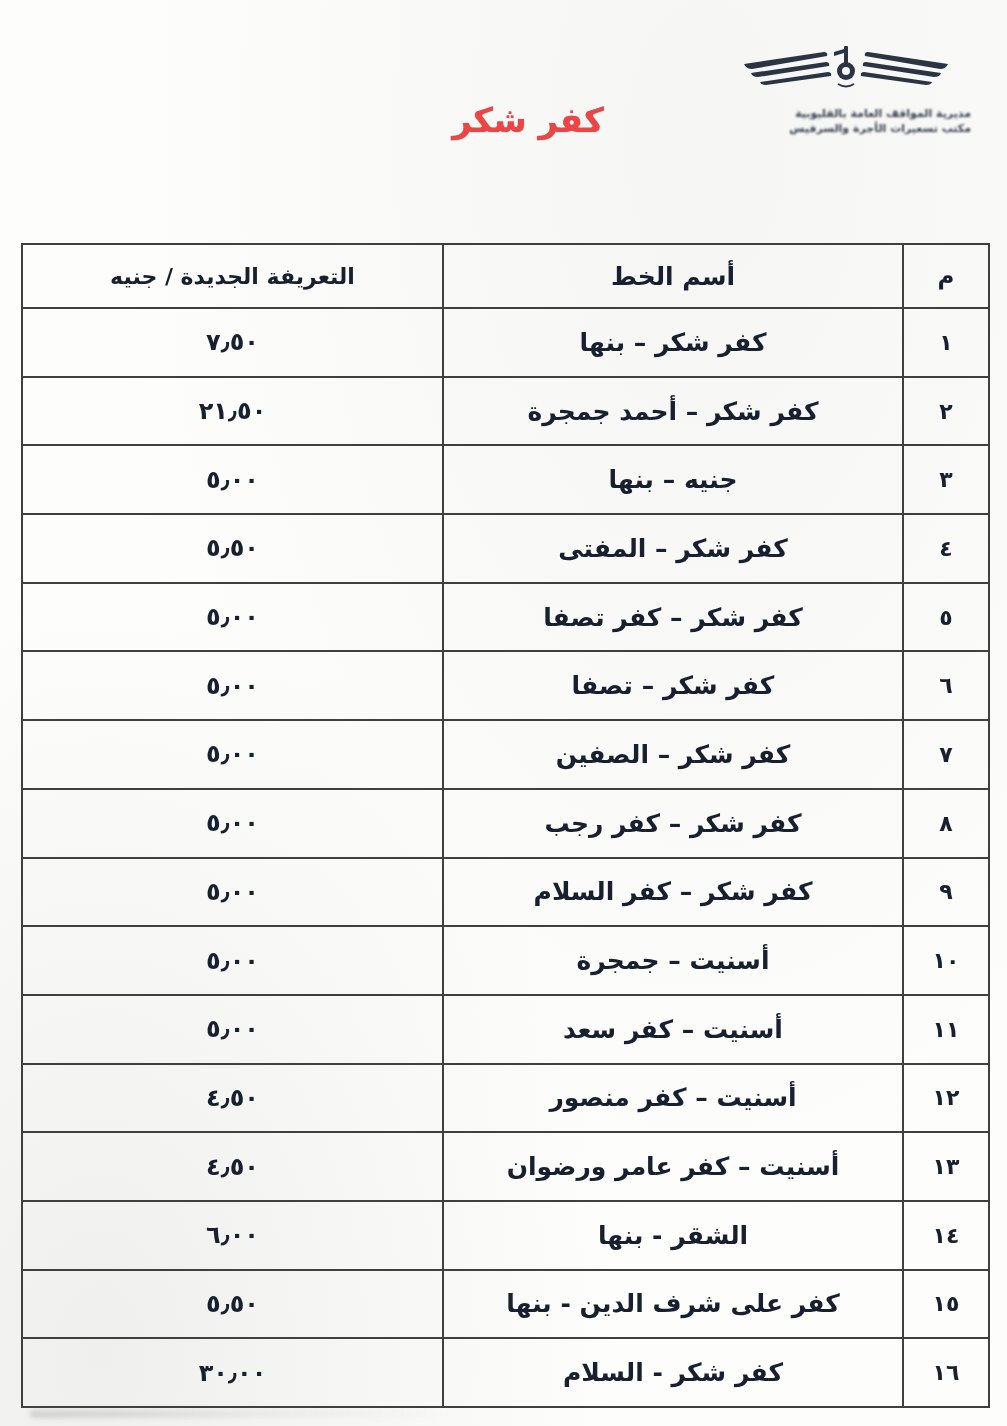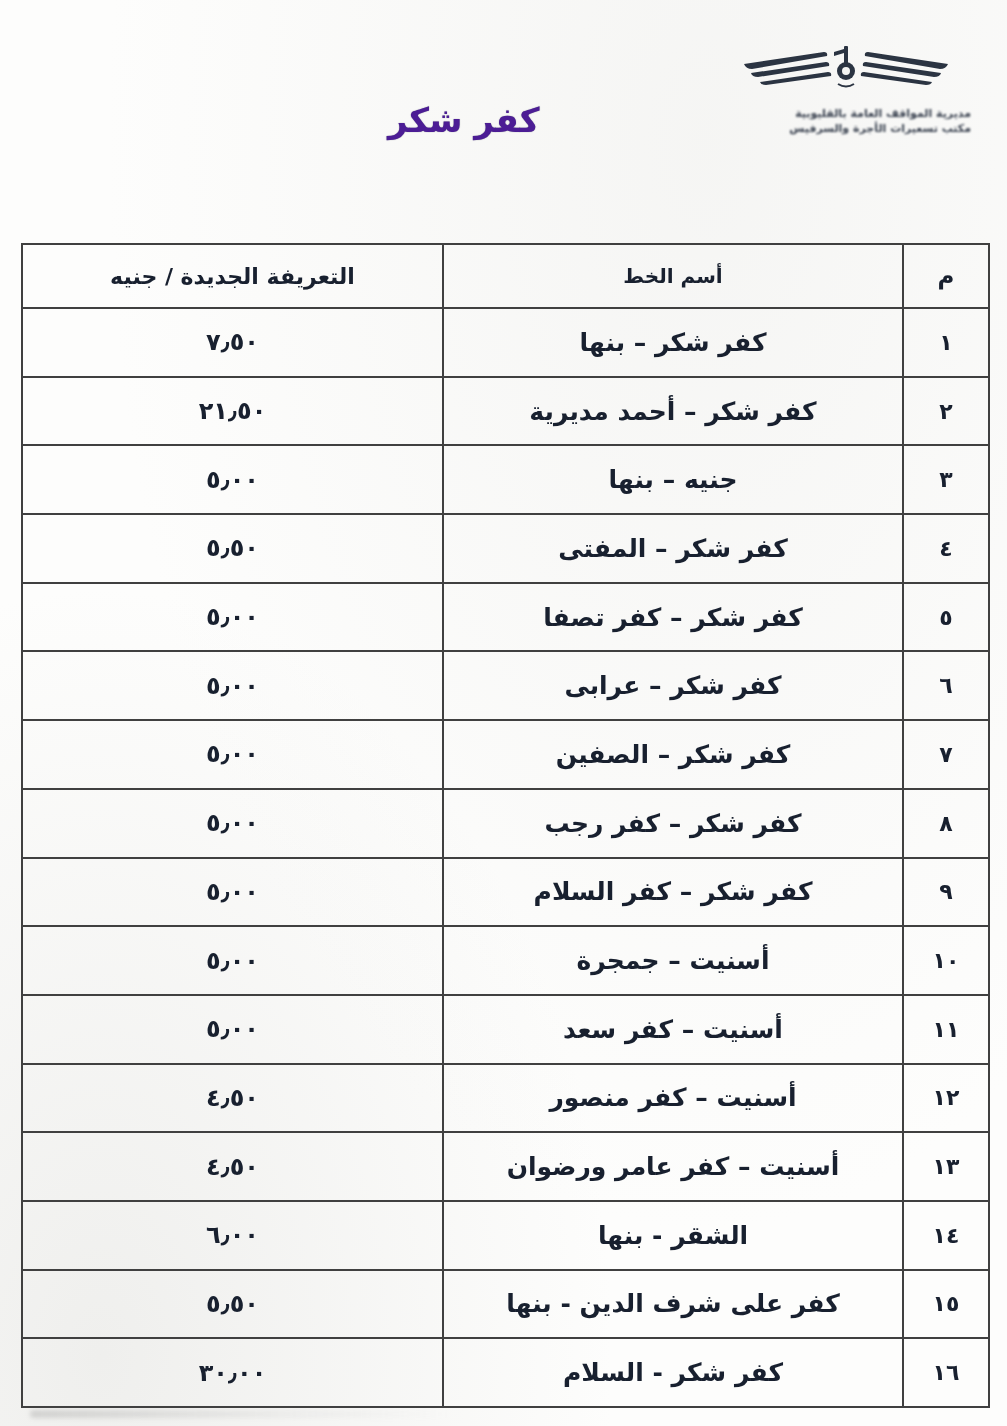--- a/index.html
+++ b/index.html
@@ -26,22 +26,22 @@
   .lh-line{
     font-size:11px;font-weight:bold;color:#39414f;
     letter-spacing:1px;line-height:15px;
     filter:blur(0.9px);
     direction:rtl;white-space:nowrap;text-align:right;
   }
 
   
   .doc-title{
     position:absolute;top:100px;left:388px;width:280px;
-    text-align:left;
-    font-size:34px;font-weight:bold;color:#4c1d95;
+    text-align:center;
+    font-size:34px;font-weight:bold;color:#ef4444;
     direction:rtl;
     text-shadow:0 0 1px rgba(27,36,52,.55);
   }
 
   
   table.fare-table{
     position:absolute;top:243px;left:21px;
     width:967px;height:1165px;
     border-collapse:collapse;table-layout:fixed;
     direction:rtl;
@@ -51,21 +51,21 @@
   .fare-table col.c-tariff{width:421px;}
   .fare-table th,.fare-table td{
     border:2px solid #404040;
     text-align:center;vertical-align:middle;
     font-weight:bold;color:#18202f;
     padding:0 6px;overflow:hidden;
   }
   .fare-table tr{height:68px;}
   .fare-table tr.head-row{height:64px;}
   th.h-no{font-size:23px;}
-  th.h-name{font-size:20px;margin-top:20px;}
+  th.h-name{font-size:25px;margin-top:20px;}
   th.h-tariff{font-size:22px;}
   td.c-no{font-size:22px;}
   td.c-name{font-size:25px;}
   td.c-tariff{font-size:24px;letter-spacing:1px;}
 
   
   .smudge{
     position:absolute;left:30px;top:1410px;width:420px;height:8px;
     background:linear-gradient(90deg, rgba(120,120,120,.25), rgba(180,180,180,.12) 60%, rgba(255,255,255,0));
     filter:blur(2px);border-radius:4px;
@@ -119,41 +119,41 @@
     </tr>
   </thead>
   <tbody>
       <tr>
     <td class="c-no">١</td>
     <td class="c-name">كفر شكر – بنها</td>
     <td class="c-tariff">٧٫٥٠</td>
   </tr>
       <tr>
     <td class="c-no">٢</td>
-    <td class="c-name">كفر شكر – أحمد مديرية</td>
+    <td class="c-name">كفر شكر – أحمد جمجرة</td>
     <td class="c-tariff">٢١٫٥٠</td>
   </tr>
       <tr>
     <td class="c-no">٣</td>
     <td class="c-name">جنيه – بنها</td>
     <td class="c-tariff">٥٫٠٠</td>
   </tr>
       <tr>
     <td class="c-no">٤</td>
     <td class="c-name">كفر شكر – المفتى</td>
     <td class="c-tariff">٥٫٥٠</td>
   </tr>
       <tr>
     <td class="c-no">٥</td>
     <td class="c-name">كفر شكر – كفر تصفا</td>
     <td class="c-tariff">٥٫٠٠</td>
   </tr>
       <tr>
     <td class="c-no">٦</td>
-    <td class="c-name">كفر شكر – عرابى</td>
+    <td class="c-name">كفر شكر – تصفا</td>
     <td class="c-tariff">٥٫٠٠</td>
   </tr>
       <tr>
     <td class="c-no">٧</td>
     <td class="c-name">كفر شكر – الصفين</td>
     <td class="c-tariff">٥٫٠٠</td>
   </tr>
       <tr>
     <td class="c-no">٨</td>
     <td class="c-name">كفر شكر – كفر رجب</td>

